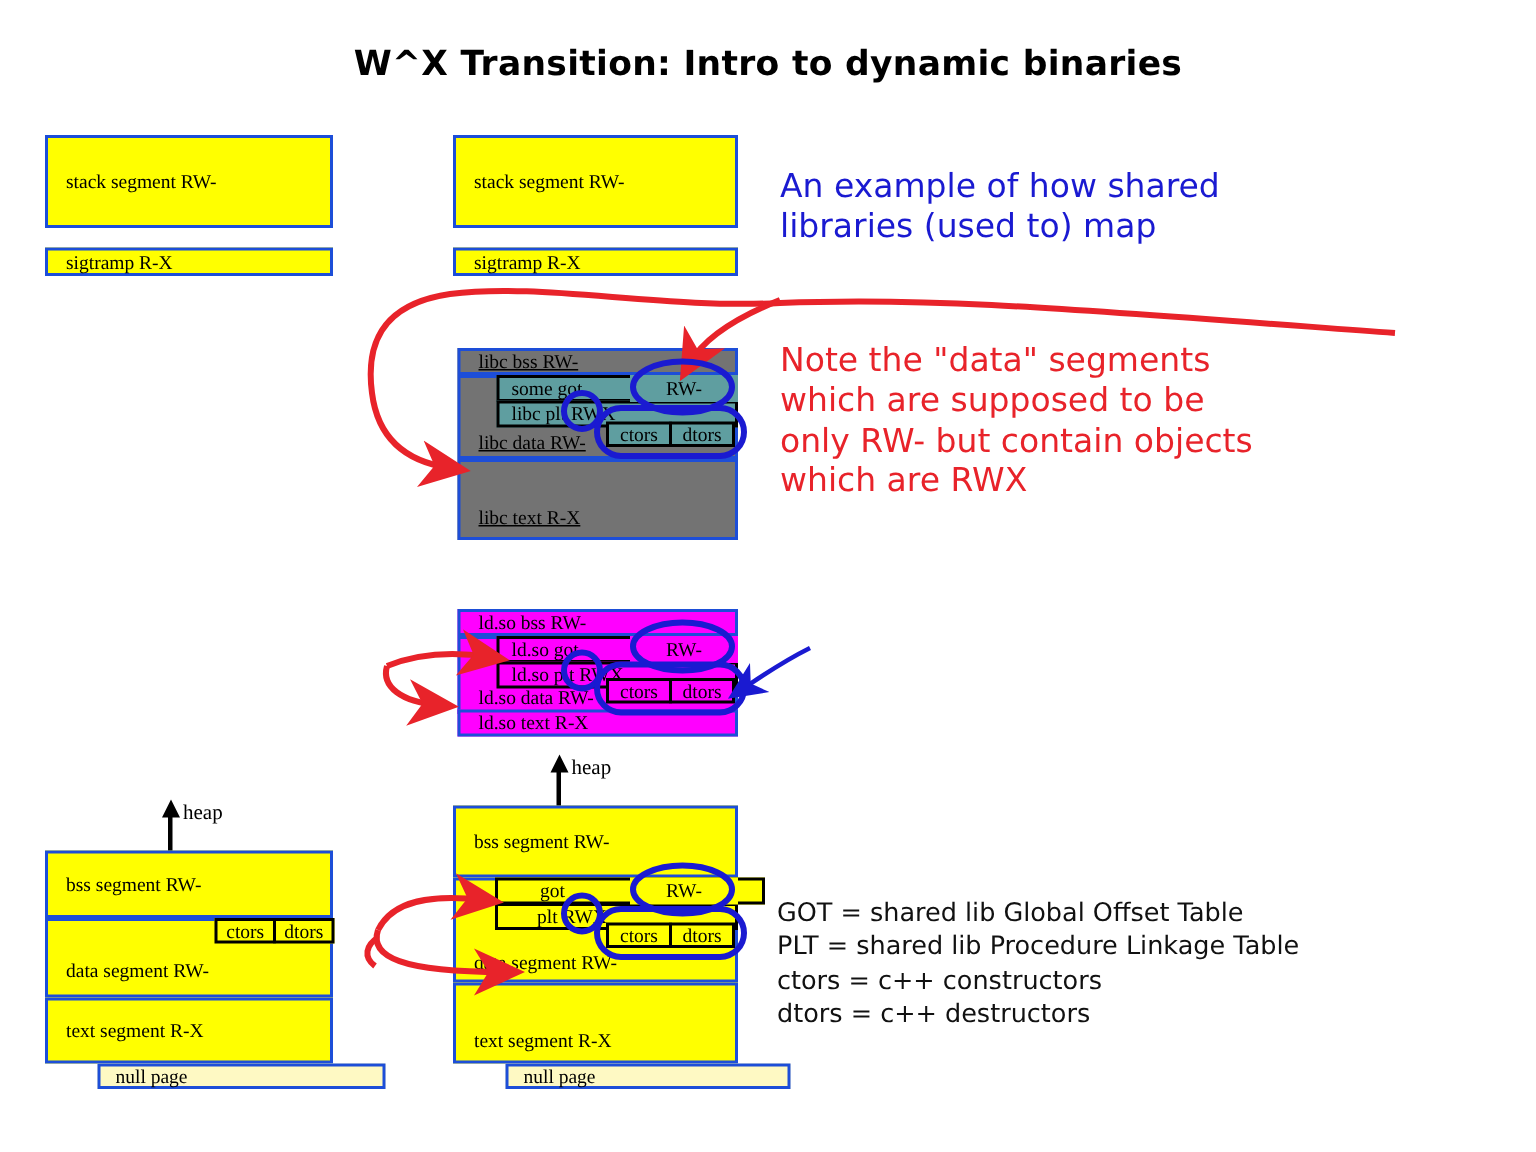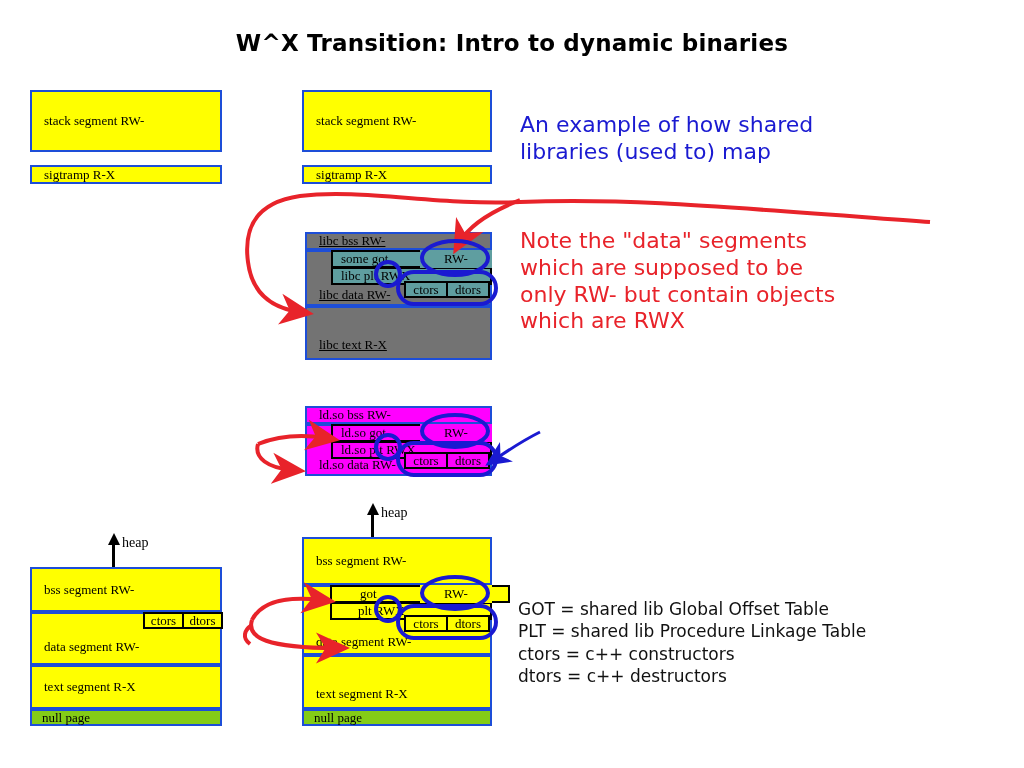--- a/index.html
+++ b/index.html
@@ -18,21 +18,21 @@
 
   
   .box{
     position:absolute;box-sizing:border-box;
     border:2px solid #1d4ed8;background:#ffff00;
     font-family:"Liberation Serif", serif;font-size:13px;color:#000;
     display:flex;align-items:center;
   }
   .box.teal{background:#737373;text-decoration:underline;}
   .box.magenta{background:#ff00ff;}
-  .box.white{background:#84cc16;}
+  .box.white{background:#fef9c3;margin-left:35px;}
   .box .t{padding-left:12px;line-height:1.05;}
 
   
   .sub{
     position:absolute;box-sizing:border-box;border:2px solid #000;
     background:#ffff00;font-family:"Liberation Serif", serif;font-size:13px;
     color:#000;display:flex;align-items:center;justify-content:center;
   }
   .sub.teal{background:#5f9ea0;}
   .sub.magenta{background:#ff00ff;align-items:center;}
@@ -162,20 +162,23 @@
   <div class="sub magenta" style="left:420px;top:424px;width:72px;height:18px;border:none;">
     <span>RW-</span>
   </div>
   <div class="sub magenta" style="left:404px;top:452px;width:44px;height:17px;">
     <span>ctors</span>
   </div>
   <div class="sub magenta" style="left:446px;top:452px;width:44px;height:17px;">
     <span>dtors</span>
   </div>
 
+  <div class="box magenta" style="left:305px;top:473px;width:187px;height:18px;">
+    <span class="t">ld.so text  R-X</span>
+  </div>
 
   <div class="heap-wrap" style="left:371px;top:503px;">
     <div class="heap-line"></div>
     <div class="heap-head"></div>
     <div class="heap-label">heap</div>
   </div>
 
   <div class="box" style="left:302px;top:537px;width:190px;height:48px;">
     <span class="t">bss segment RW-</span>
   </div>

